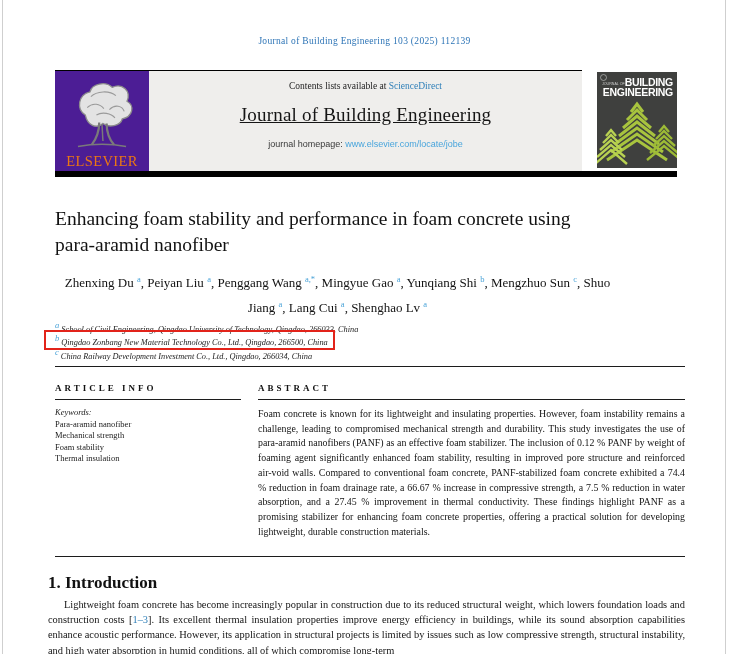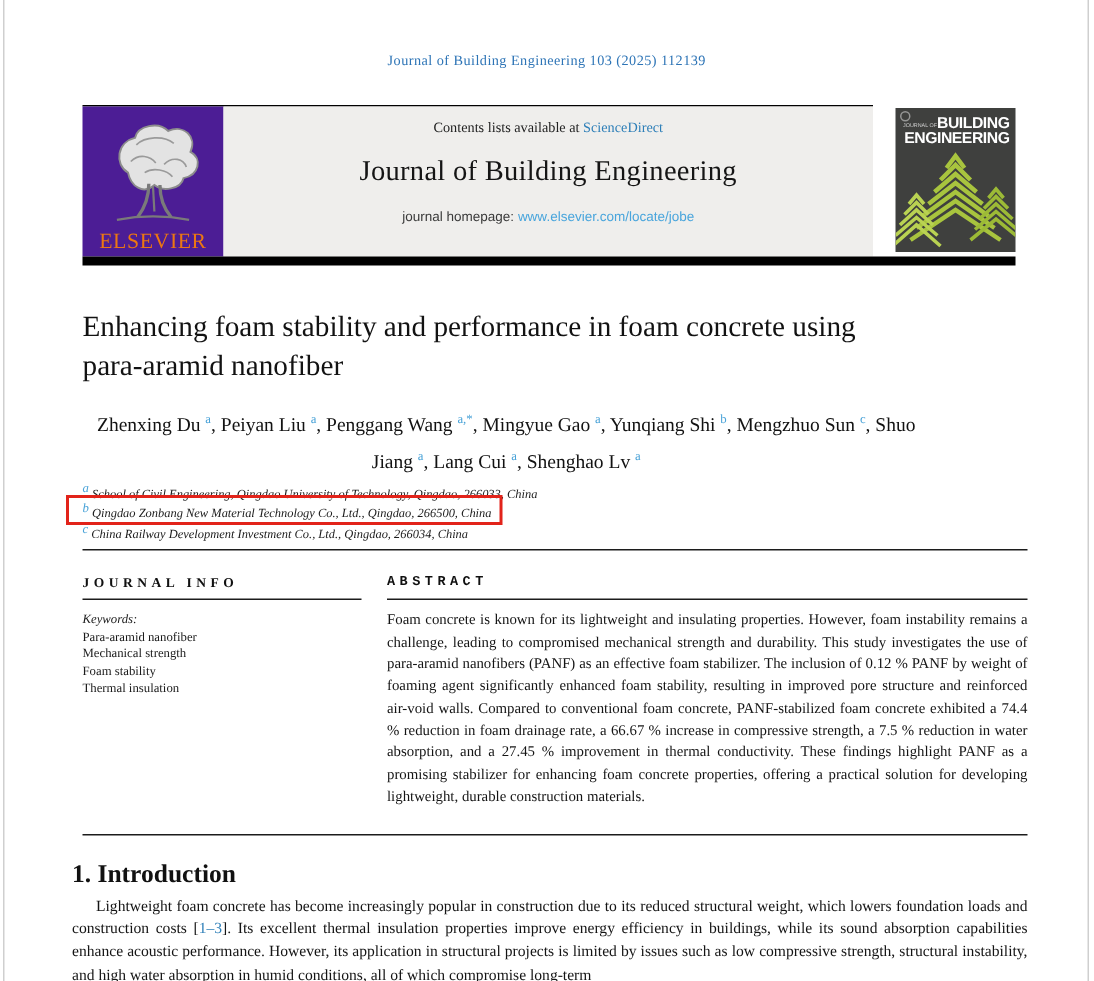--- a/index.html
+++ b/index.html
@@ -15,21 +15,21 @@
     font-size:9.5px; color:#2d74b6; letter-spacing:0.3px; }
 
   .header-block { position:absolute; left:55px; top:70px; width:527px; height:101px;
     border-top:1px solid #000; display:flex; }
   .logo-col { width:94px; background:#4c1d95; display:flex; flex-direction:column;
     align-items:center; justify-content:flex-end; padding-bottom:3px; }
   .elsevier-text { font-size:14.5px; color:#ec7712; letter-spacing:0.4px; line-height:14px; }
   .gray-box { flex:1; background:#efeeec; display:flex; flex-direction:column;
     justify-content:space-between; text-align:center; padding:10px 4px 22px; }
   .contents-line { font-size:9.5px; color:#222; }
-  .journal-title { font-size:19px; color:#151515; letter-spacing:0.2px; }
+  .journal-title { font-size:19px; color:#151515; letter-spacing:0.2px;text-decoration:underline; }
   .homepage-line { font-family:"Liberation Sans", sans-serif; font-size:9px; color:#3a3a3a; }
   .link-blue { color:#2e7fb8; cursor:pointer; }
   .link-light { color:#49a5dc; cursor:pointer; }
 
   .black-bar { position:absolute; left:55px; top:171px; width:622px; height:6px; background:#000; }
 
   .cover { position:absolute; left:597px; top:72px; width:80px; height:96px;
     background:#3f403e; overflow:hidden; }
   .cover-head { position:absolute; top:6px; left:4px; right:4px; text-align:right;
     color:#fff; font-family:"Liberation Sans", sans-serif; font-weight:bold;
@@ -56,21 +56,21 @@
     top:-4px; bottom:-2px; border:2px solid #e2231a; pointer-events:none; }
 
   .rule { position:absolute; height:1px; background:#1c1c1c; }
   .rule-top   { left:55px; top:366px; width:630px; }
   .rule-info  { left:55px; top:399px; width:186px; }
   .rule-abs   { left:258px; top:399px; width:427px; }
   .rule-bottom{ left:55px; top:556px; width:630px; }
 
   .col-heading { position:absolute; top:383px; font-size:9px; font-weight:bold;
     letter-spacing:3px; color:#111; }
-  .h-info { left:55px; } .h-abs { left:258px;font-family:Liberation Mono, monospace; }
+  .h-info { left:55px; } .h-abs { left:258px; }
 
   .keywords { position:absolute; left:55px; top:407px; width:190px;
     font-size:8.5px; line-height:11.5px; color:#1b1b1b; }
   .kw-label { font-style:italic; }
 
   .abstract-text { position:absolute; left:258px; top:407px; width:427px;
     font-size:9.9px; line-height:14.7px; text-align:justify; color:#141414; }
 
   .intro-heading { position:absolute; left:48px; top:573px; font-size:17px; font-weight:bold; color:#111; }
   .intro-para { position:absolute; left:48px; top:597px; width:637px; font-size:10.4px;
@@ -149,21 +149,21 @@
   <div class="authors"><span>Zhenxing Du <sup class="blue">a</sup>, </span><span>Peiyan Liu <sup class="blue">a</sup>, </span><span>Penggang Wang <sup class="blue">a,*</sup>, </span><span>Mingyue Gao <sup class="blue">a</sup>, </span><span>Yunqiang Shi <sup class="blue">b</sup>, </span><span>Mengzhuo Sun <sup class="blue">c</sup>, </span><span>Shuo Jiang <sup class="blue">a</sup>, </span><span>Lang Cui <sup class="blue">a</sup>, </span><span>Shenghao Lv <sup class="blue">a</sup></span></div>
 
   <div class="affiliations">
       <div class="aff-row"><sup class="blue">a</sup> School of Civil Engineering, Qingdao University of Technology, Qingdao, 266033, China</div>
       <div class="aff-row highlighted"><sup class="blue">b</sup> Qingdao Zonbang New Material Technology Co., Ltd., Qingdao, 266500, China</div>
       <div class="aff-row"><sup class="blue">c</sup> China Railway Development Investment Co., Ltd., Qingdao, 266034, China</div>
     </div>
 
   <div class="rule rule-top"></div>
 
-  <div class="col-heading h-info">JOURNAL INFO</div>
+  <div class="col-heading h-info">ARTICLE INFO</div>
   <div class="col-heading h-abs">ABSTRACT</div>
   <div class="rule rule-info"></div>
   <div class="rule rule-abs"></div>
 
   <div class="keywords">
     <div class="kw-label">Keywords:</div>
     <div id="kw-items">
         <div>Para-aramid nanofiber</div>
         <div>Mechanical strength</div>
         <div>Foam stability</div>

